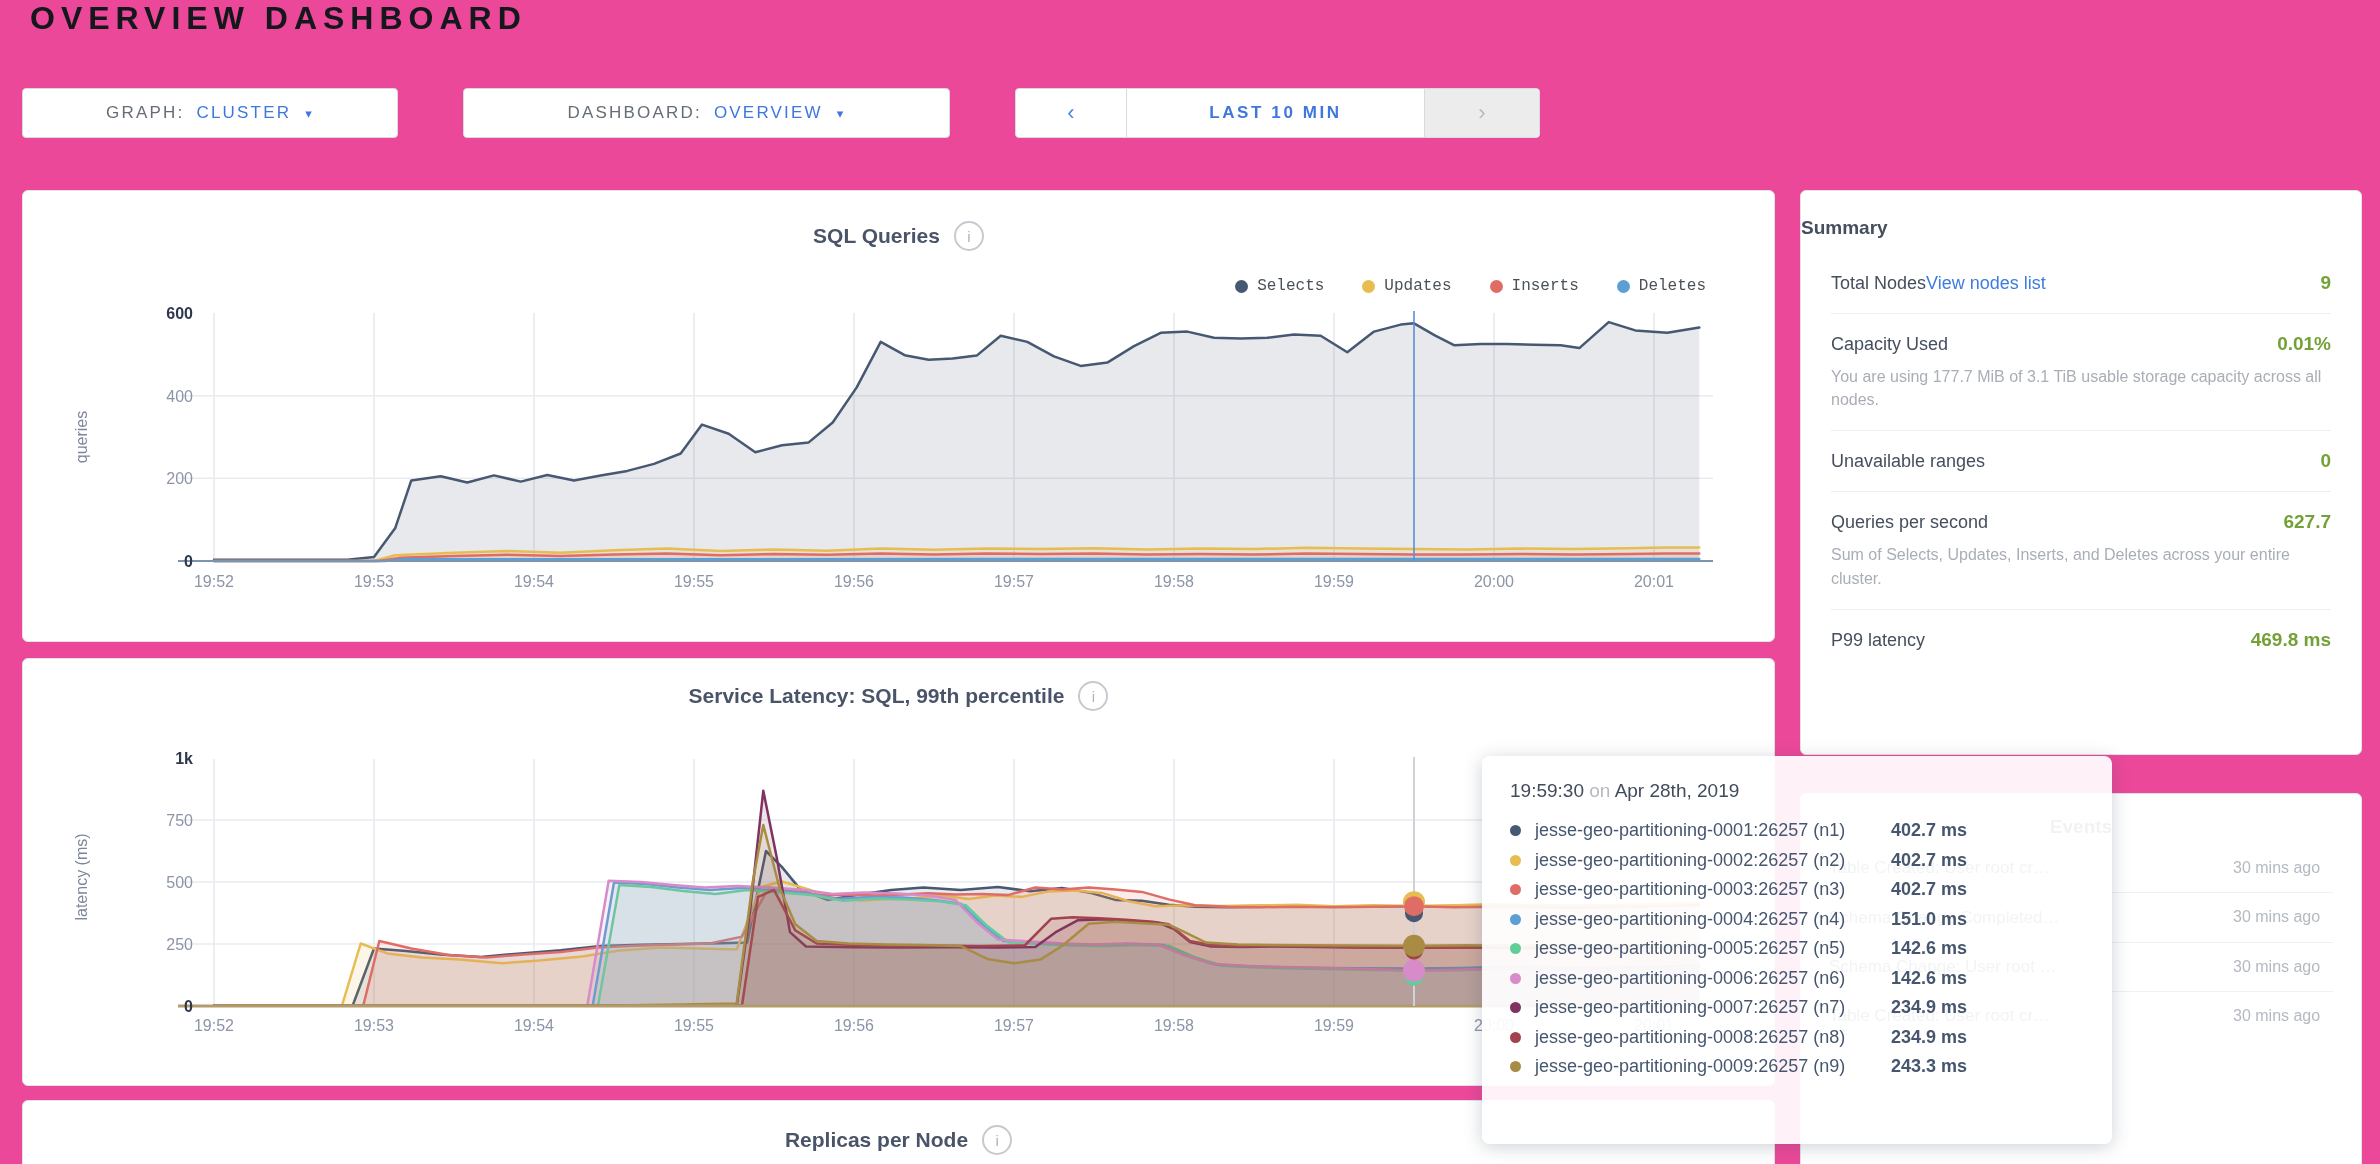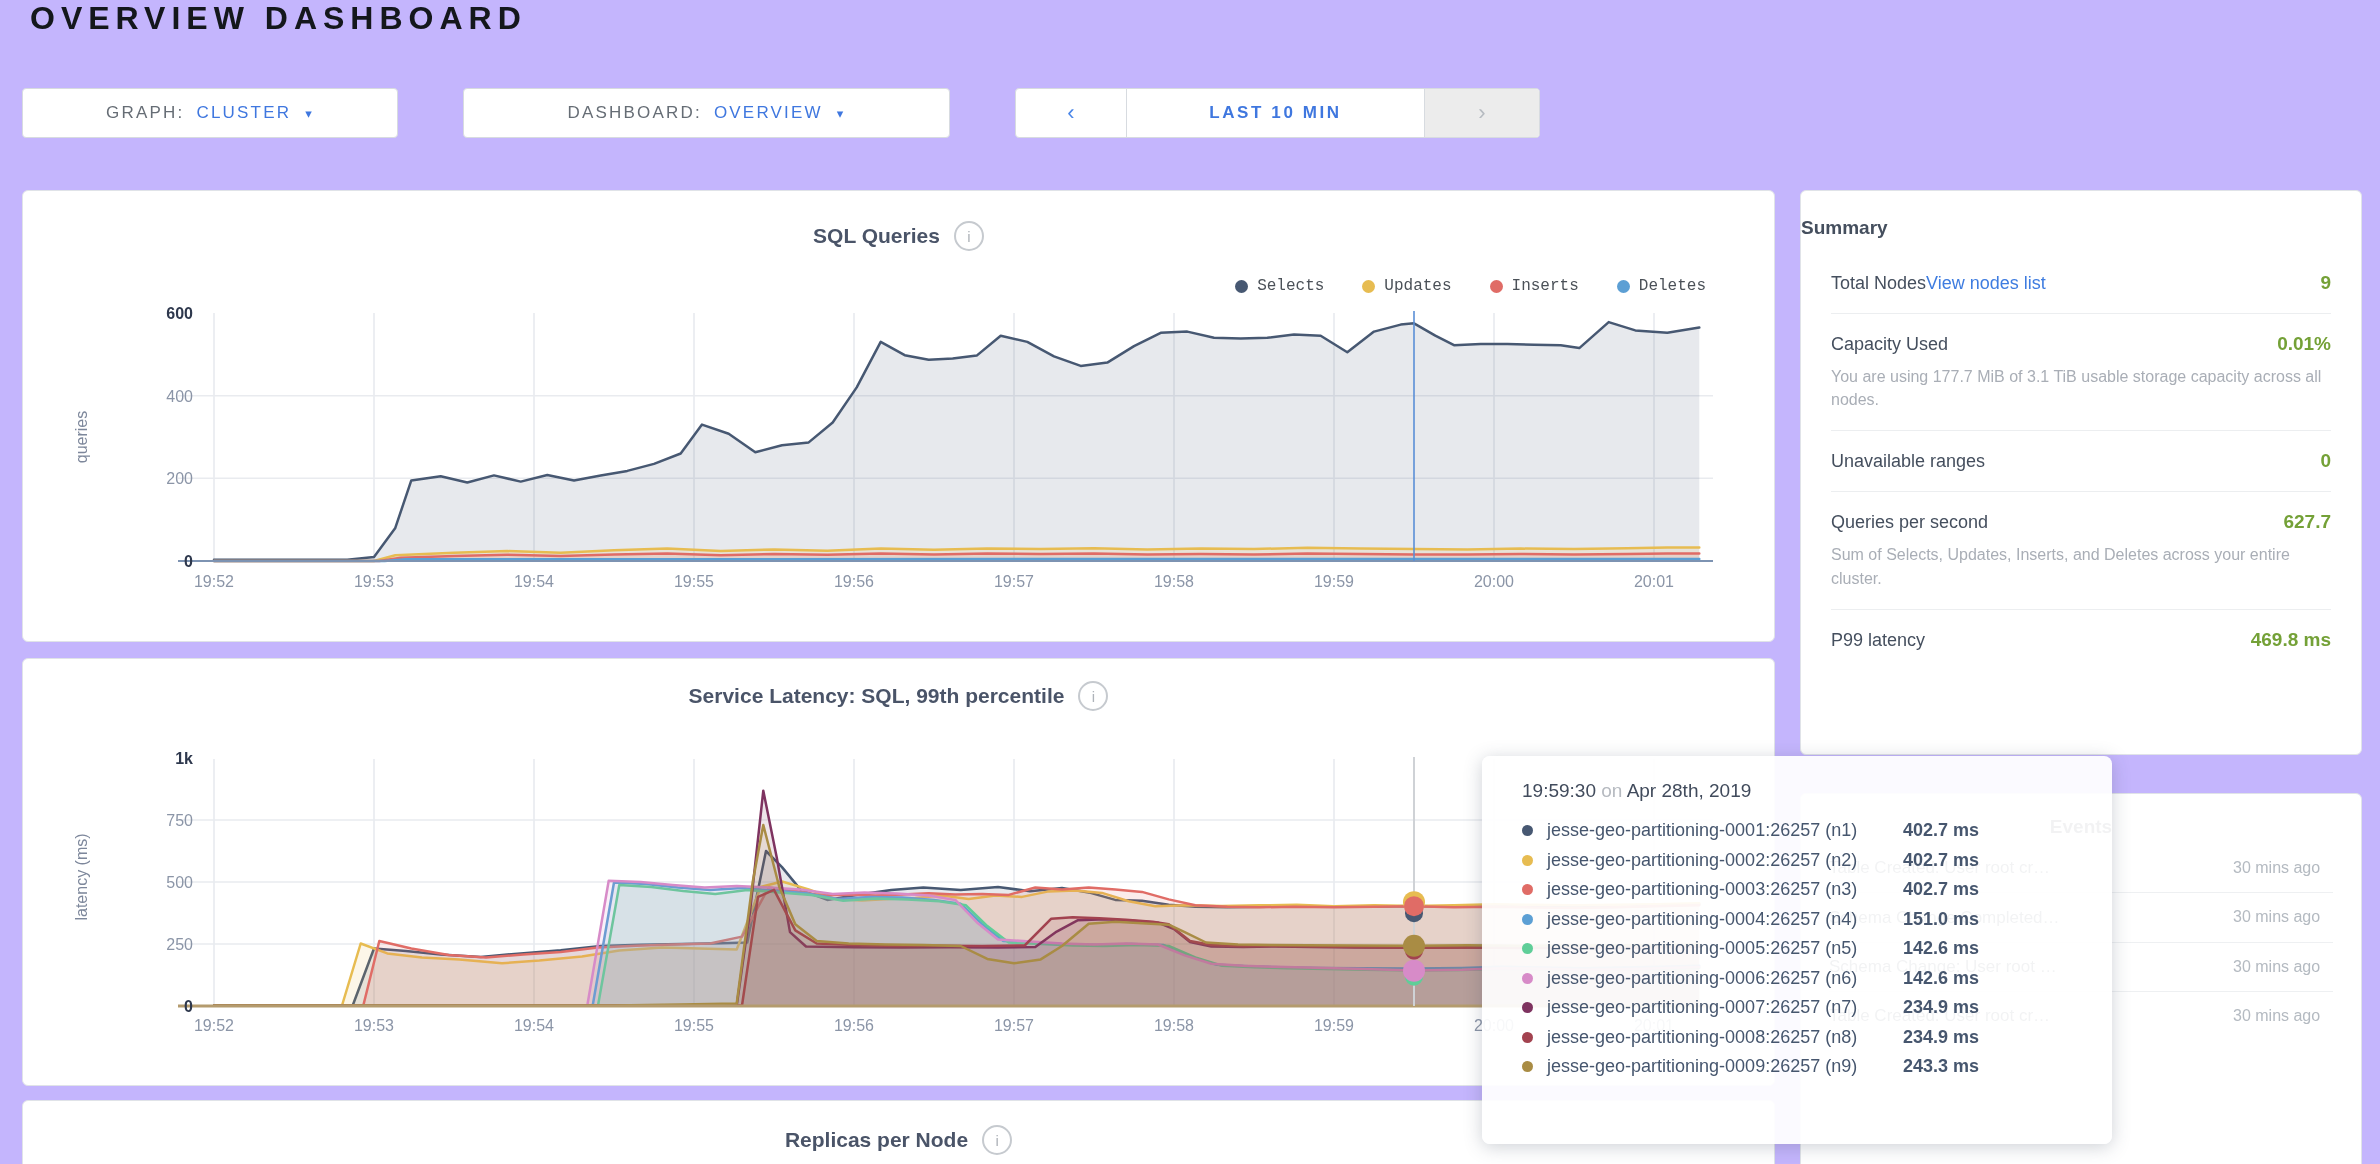--- a/index.html
+++ b/index.html
@@ -1,16 +1,16 @@
 <!DOCTYPE html>
 <html><head>
 <meta charset="utf-8">
 <style>
   html,body{margin:0;padding:0;background:#fff;}
-  .page{position:relative;width:2380px;height:1164px;overflow:hidden;background:#c4b5fd;
+  .page{position:relative;width:2380px;height:1164px;overflow:hidden;background:#ec4899;
         font-family:"Liberation Sans",sans-serif;color:#475161;}
   .page-title{position:absolute;left:30px;top:0px;font-size:32px;font-weight:bold;
         letter-spacing:6px;color:#14171c;margin:0;}
   
   .dd{position:absolute;top:88px;height:50px;border:1px solid #d7dbe0;border-radius:4px;
       background:#fff;display:flex;align-items:center;justify-content:center;
       font-size:17px;letter-spacing:2.2px;cursor:pointer;box-sizing:border-box;}
   .dd-label{color:#666d75;margin-right:12px;}
   .dd-value{color:#3f77df;}
   .caret{color:#3f77df;margin-left:14px;font-size:13px;}
@@ -55,21 +55,21 @@
   .ev-title{text-align:center;font-weight:bold;font-size:19px;padding-top:22px;color:#454f5e;}
   .ev-rows{padding:0 28px;margin-top:6px;}
   .ev-row{display:flex;justify-content:space-between;align-items:center;
       padding:13px 0;border-bottom:1px solid #eef0f2;}
   .ev-row:last-child{border-bottom:none;}
   .ev-text{font-size:17px;color:#475161;white-space:nowrap;overflow:hidden;max-width:340px;}
   .ev-time{font-size:16px;color:#b4bac1;text-align:left;width:100px;line-height:1.4;}
   
   .tooltip{position:absolute;left:1482px;top:756px;width:630px;height:388px;
       background:rgba(255,255,255,0.93);border-radius:8px;z-index:20;
-      box-shadow:0 3px 18px rgba(60,70,90,0.25);padding:24px 40px;box-sizing:border-box;}
+      box-shadow:0 3px 18px rgba(60,70,90,0.25);padding:24px 28px;box-sizing:border-box;}
   .tt-head{font-size:19px;color:#414b5c;margin-bottom:14px;}
   .tt-on{color:#b6bac0;}
   .tt-row{display:flex;align-items:center;height:29.5px;font-size:18px;color:#46566e;}
   .tt-dot{width:11px;height:11px;border-radius:50%;margin-right:14px;flex:none;}
   .tt-name{width:356px;white-space:nowrap;}
   .tt-val{font-weight:bold;}
 </style>
 </head>
 <body>
 

